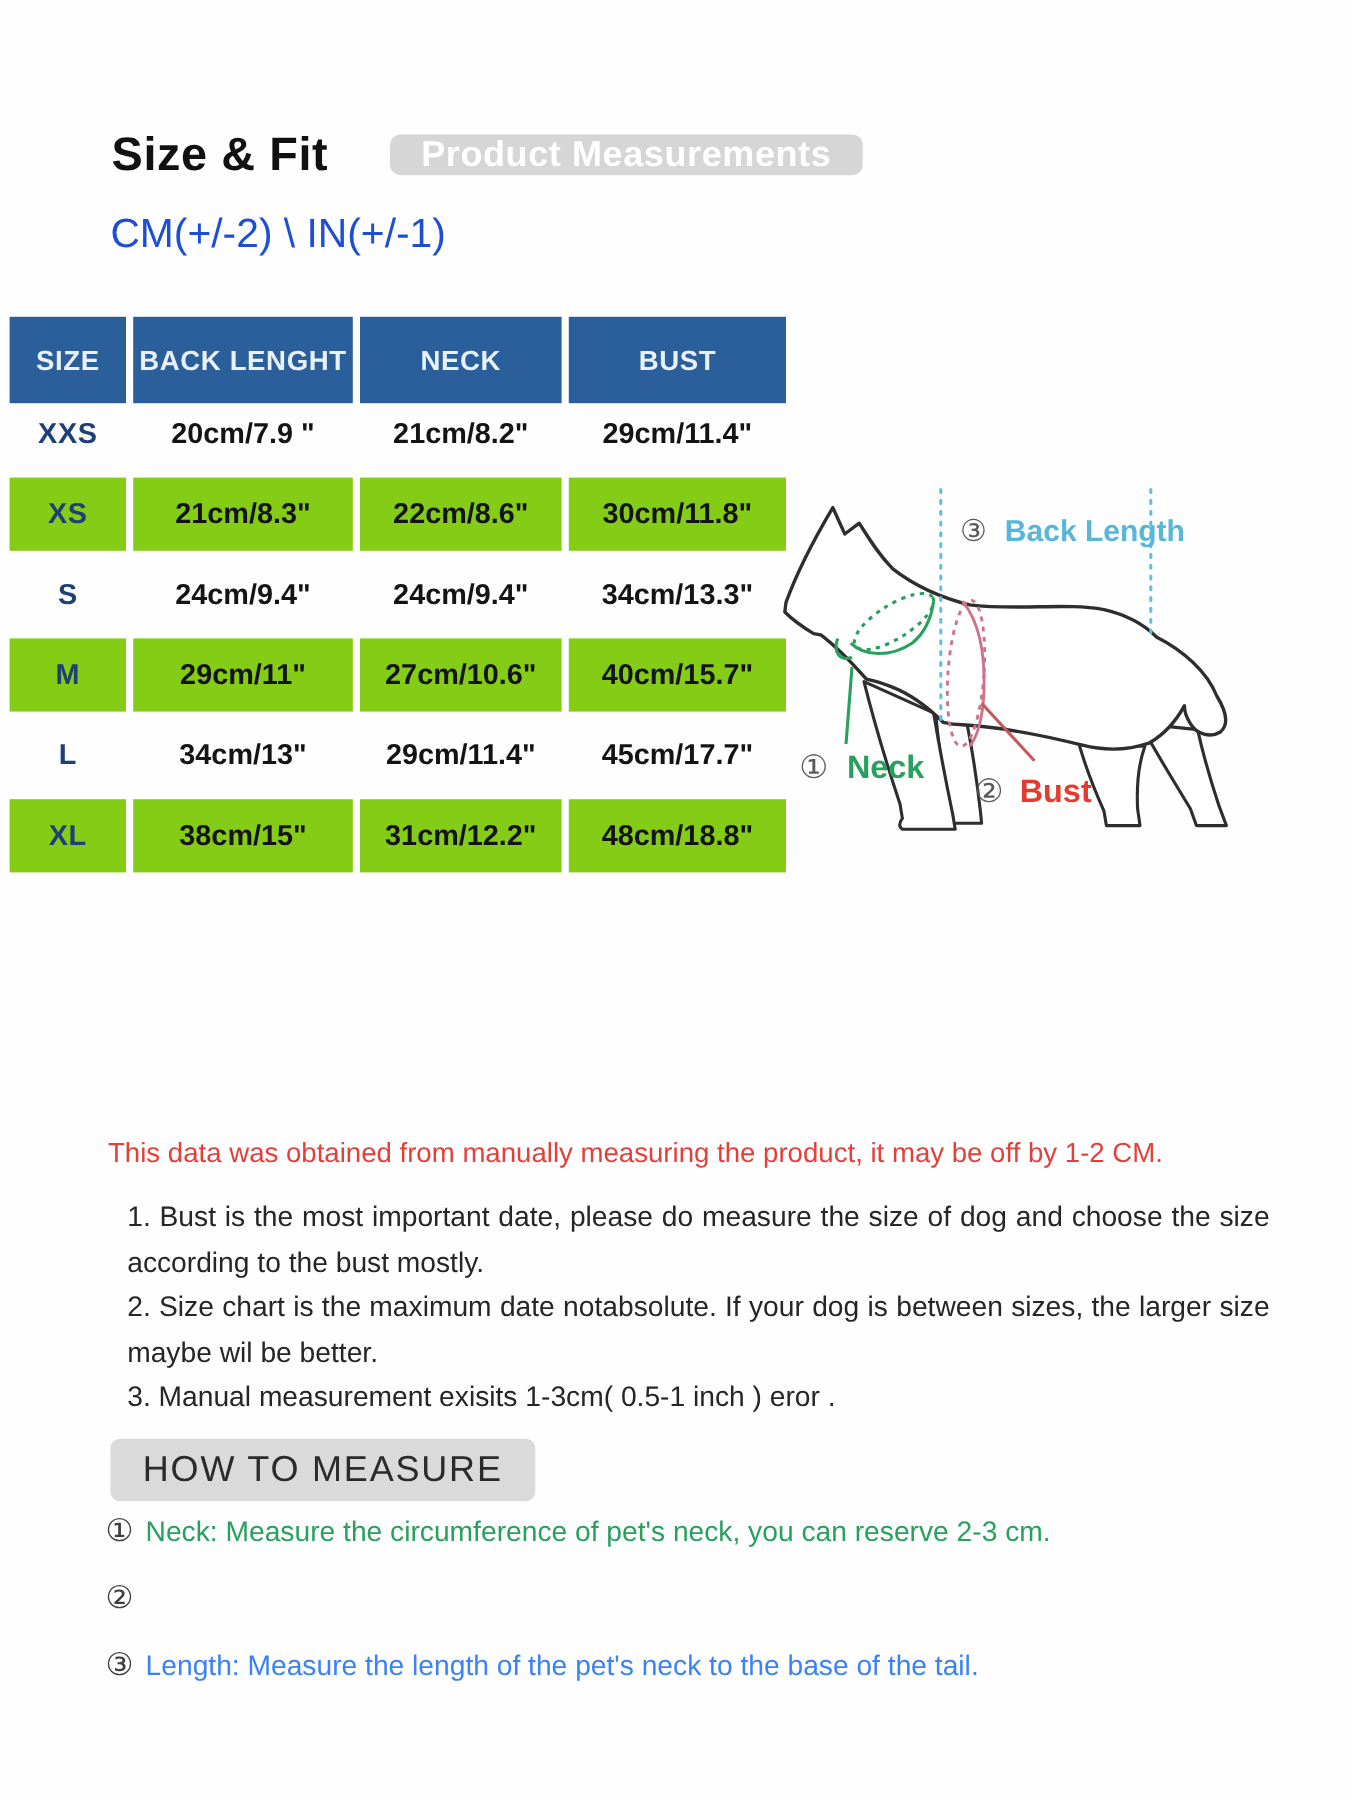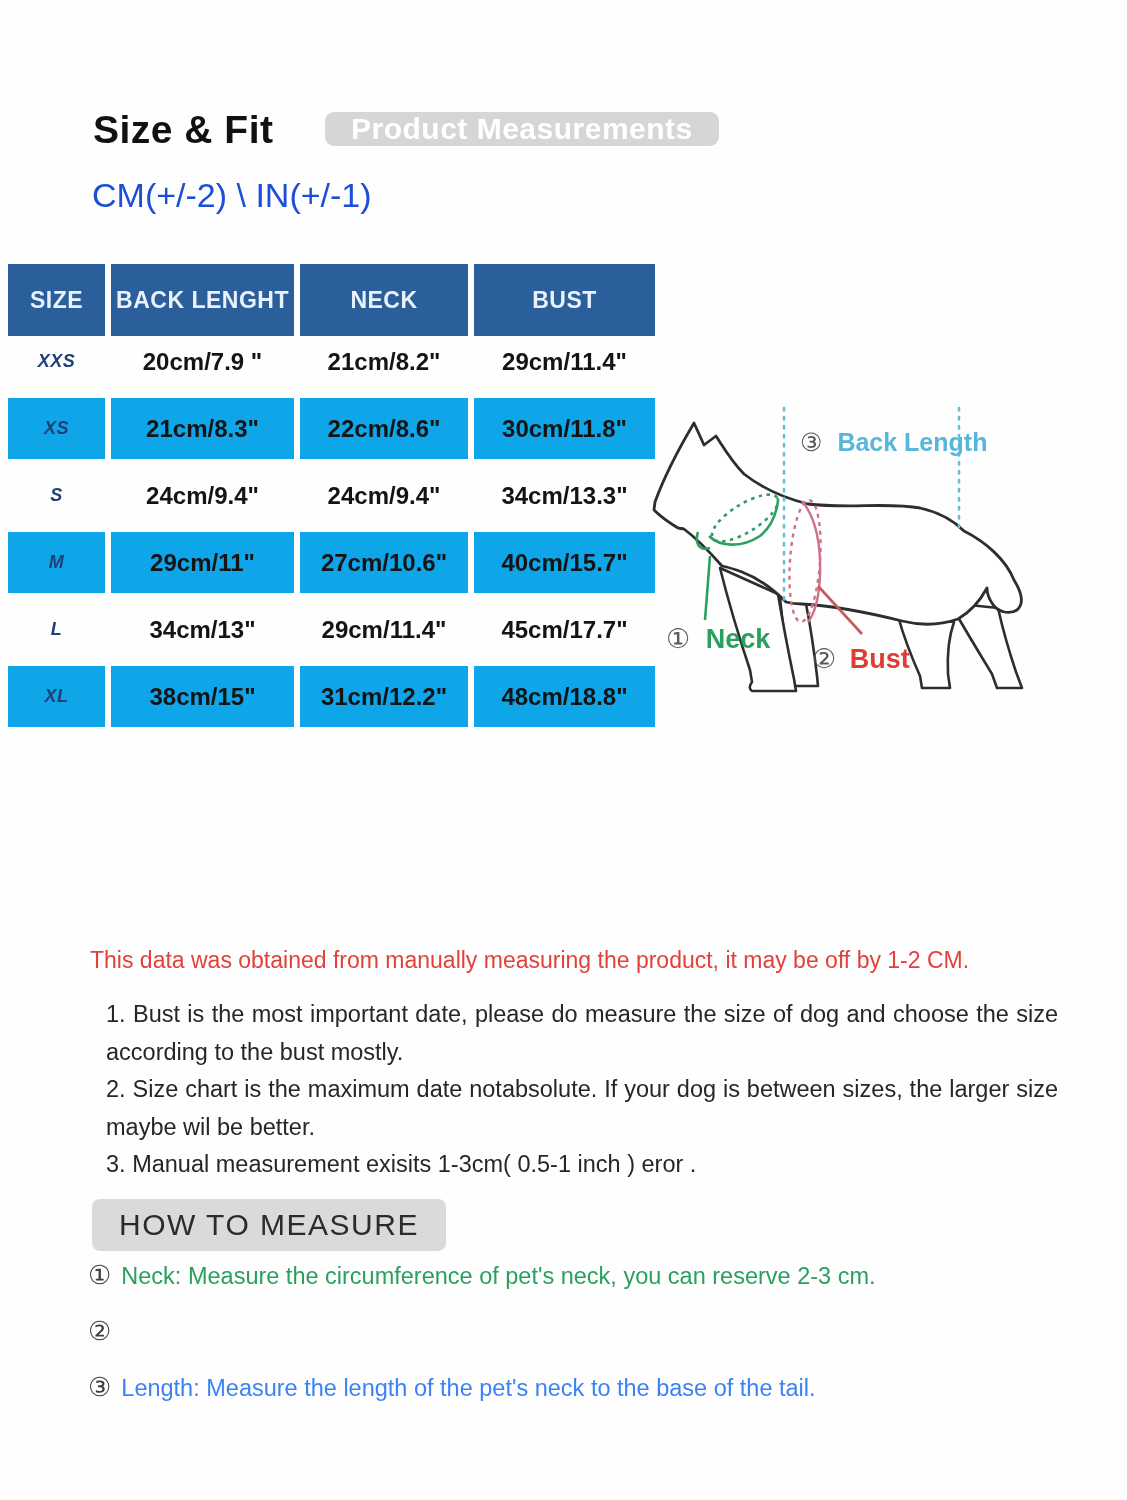--- a/index.html
+++ b/index.html
@@ -27,22 +27,22 @@
     grid-auto-rows:61px;column-gap:6px;row-gap:6px;
   }
   .size-table .hcell{
     height:72px;background:#2a5f9b;color:#e9f2fb;display:flex;align-items:center;justify-content:center;
     font-weight:bold;font-size:23px;letter-spacing:0.5px;
   }
   .size-table .cell{
     display:flex;align-items:center;justify-content:center;
     font-weight:bold;font-size:24px;color:#141414;background:transparent;
   }
-  .size-table .row-alt .cell{background:#0ea5e9;}
-  .size-table .cell.size-label{font-size:18px;color:#1f4077;letter-spacing:0.5px;font-style:italic;}
+  .size-table .row-alt .cell{background:#84cc16;}
+  .size-table .cell.size-label{font-size:24px;color:#1f4077;letter-spacing:0.5px;}
   
   .dog-diagram{position:absolute;left:650px;top:398px;width:430px;height:335px;}
   
   .disclaimer{
     position:absolute;left:90px;top:945px;width:952px;color:#e2413a;font-size:23px;line-height:1.35;
   }
   .notes{
     position:absolute;left:106px;top:996px;width:952px;font-size:23.5px;color:#262626;
   }
   .notes p{margin:0;line-height:1.6;text-align:justify;}

